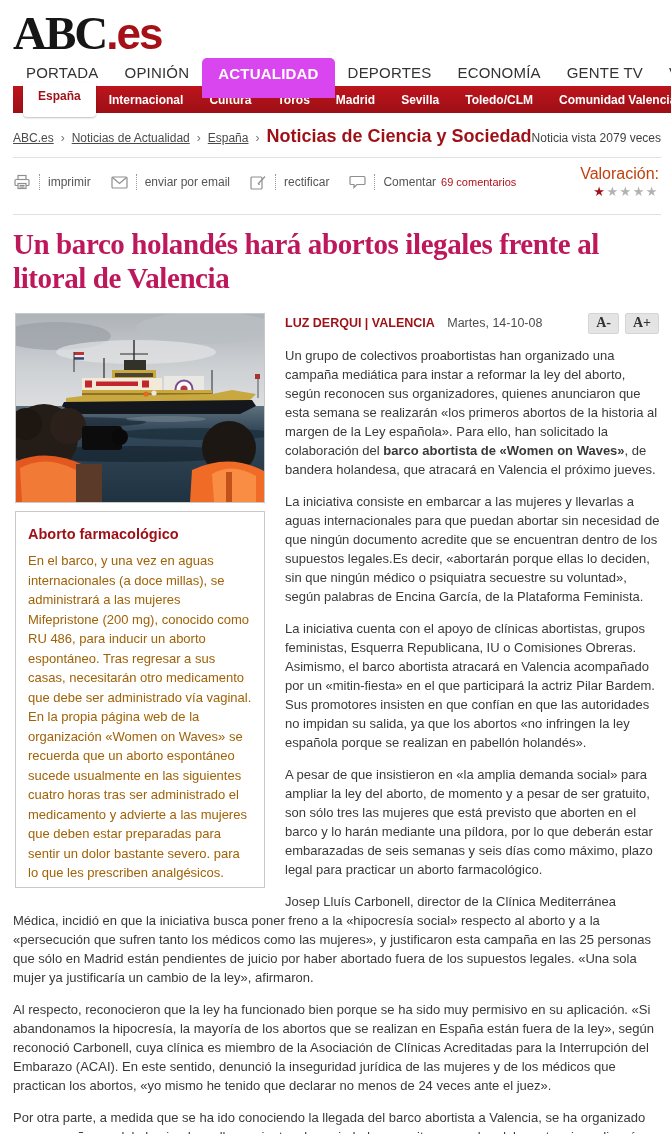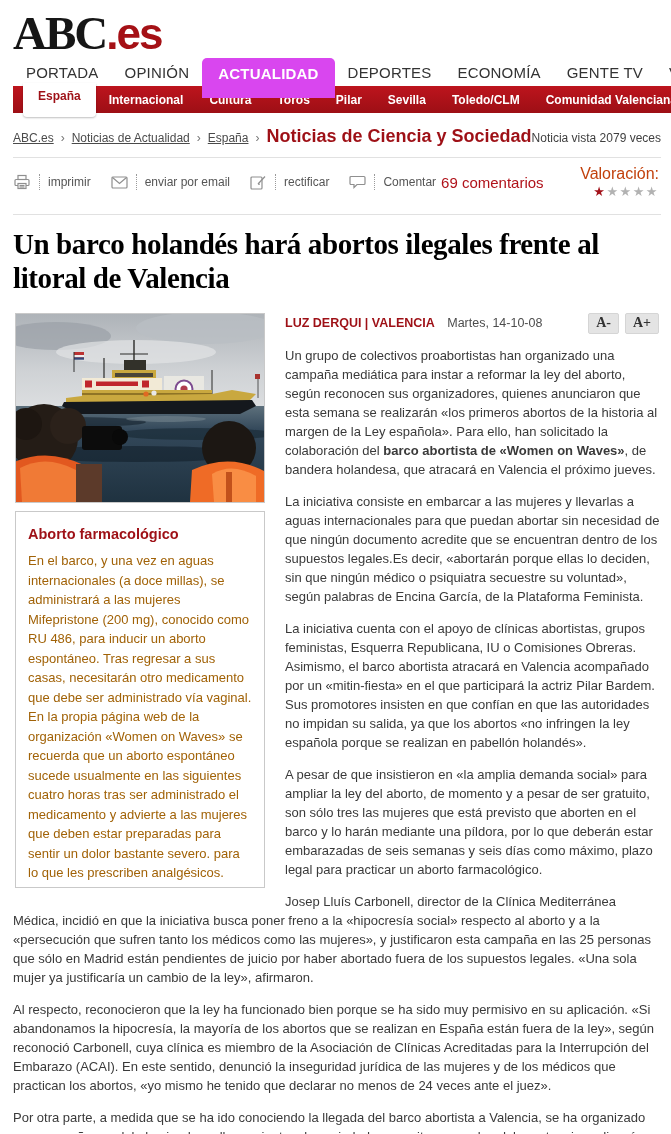--- a/index.html
+++ b/index.html
@@ -70,31 +70,31 @@
   
   .toolbar {
     display:flex; align-items:center;
     margin:2px 10px 0 13px; padding:6px 0 14px;
     border-top:1px solid #e1e1e1; border-bottom:1px solid #e1e1e1;
   }
   .titem { display:flex; align-items:center; margin-right:20px; cursor:pointer; }
   .titem svg { display:block; }
   .tsep { border-left:1px dotted #9a9a9a; height:16px; margin:0 8px; }
   .titem .lbl { font-size:12px; color:#555; }
-  .titem .count { font-size:15px; color:#b0121a; margin-left:5px; }
+  .titem .count { font-size:11px; color:#b0121a; margin-left:5px; }
   .rating { margin-left:auto; text-align:right; line-height:1.25; padding-right:2px; }
   .rating .lbl { font-size:16px; color:#c2410c; }
   .stars { font-size:13px; letter-spacing:1.5px; color:#b2b2b2; }
   .stars .star.filled { color:#a3121a; }
 
   
   .article { margin:12px 10px 0 13px; }
   h1.headline {
     font-family:"Liberation Serif", serif; font-weight:700; letter-spacing:-.4px;
-    font-size:29px; line-height:34px; color:#000000; max-width:608px;
+    font-size:29px; line-height:34px; color:#be185d; max-width:608px;
     margin:4px 0 16px;
   }
   .leftcol { float:left; width:250px; margin:2px 20px 6px 2px; }
   .photo { width:250px; height:190px; border:1px solid #c9c9c9; background:#9aa0a6; }
   .photo svg { display:block; }
   .infobox { margin-top:8px; border:1px solid #c9c9c9; background:#fff; padding:12px 12px 4px; }
   .infobox h2 { font-size:14.5px; color:#9e1016; font-weight:700; margin:2px 0 9px; }
   .infobox p { font-size:13px; line-height:19.5px; color:#a16207; }
 
   .byline-row {
@@ -133,21 +133,21 @@
       <a href="#">PARTICIPACIÓN</a>
 
     </div>
   </nav>
 
   <nav class="nav2">
     <a href="#" class="active">España</a>
     <a href="#">Internacional</a>
     <a href="#">Cultura</a>
     <a href="#">Toros</a>
-    <a href="#">Pilar</a>
+    <a href="#">Madrid</a>
     <a href="#">Sevilla</a>
     <a href="#">Toledo/CLM</a>
     <a href="#">Comunidad Valenciana</a>
 
   </nav>
 
   <div class="crumb-row">
     <div class="crumb">
       <a href="#">ABC.es</a>
       <span class="sep">›</span>

